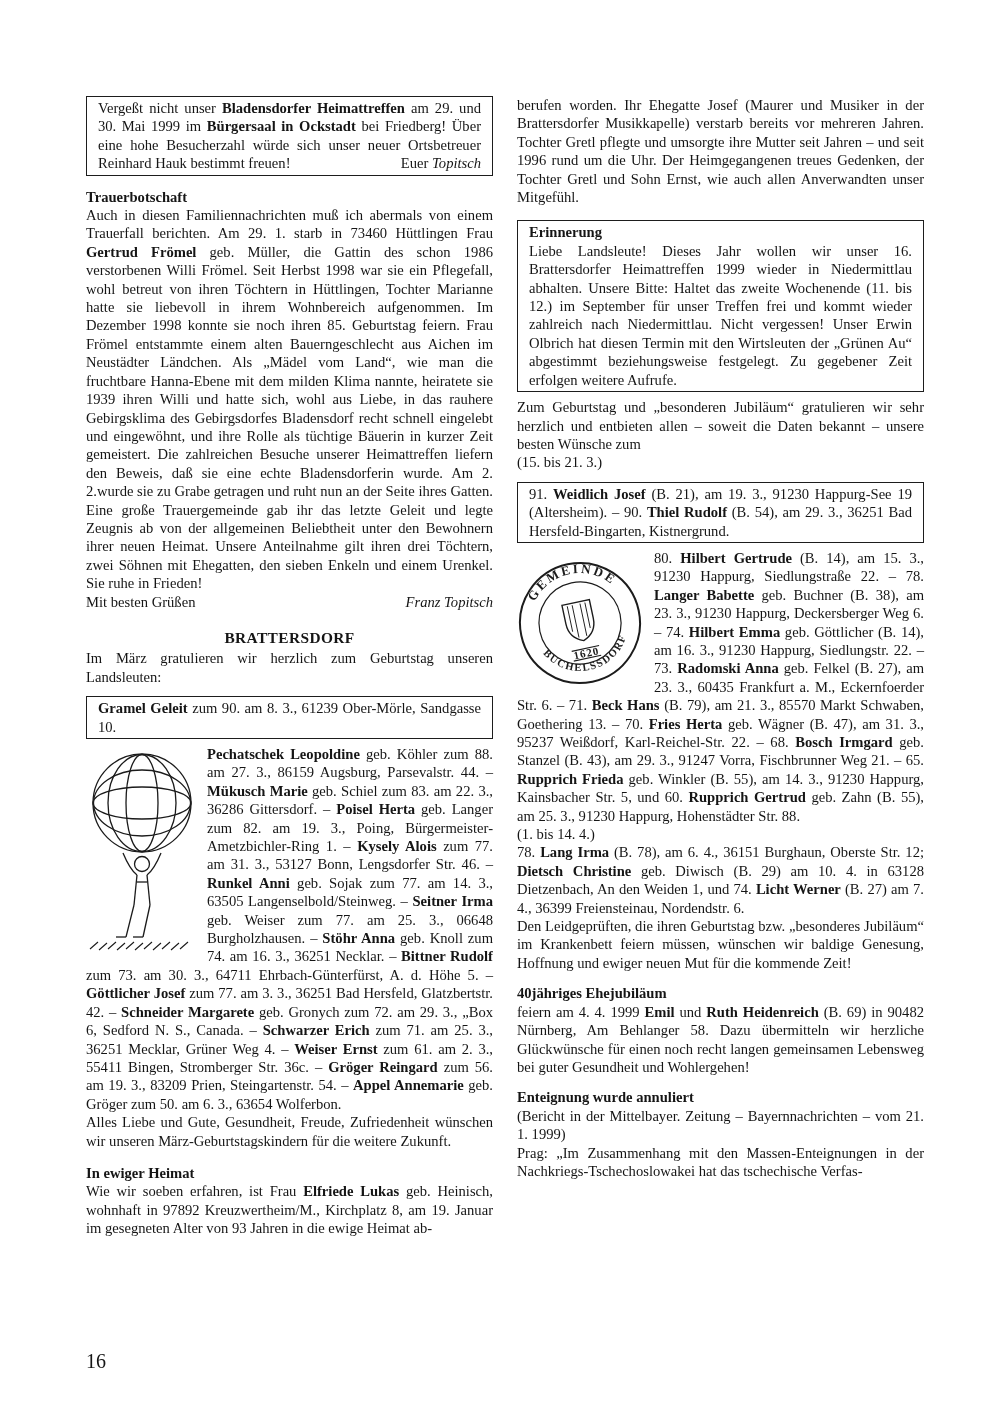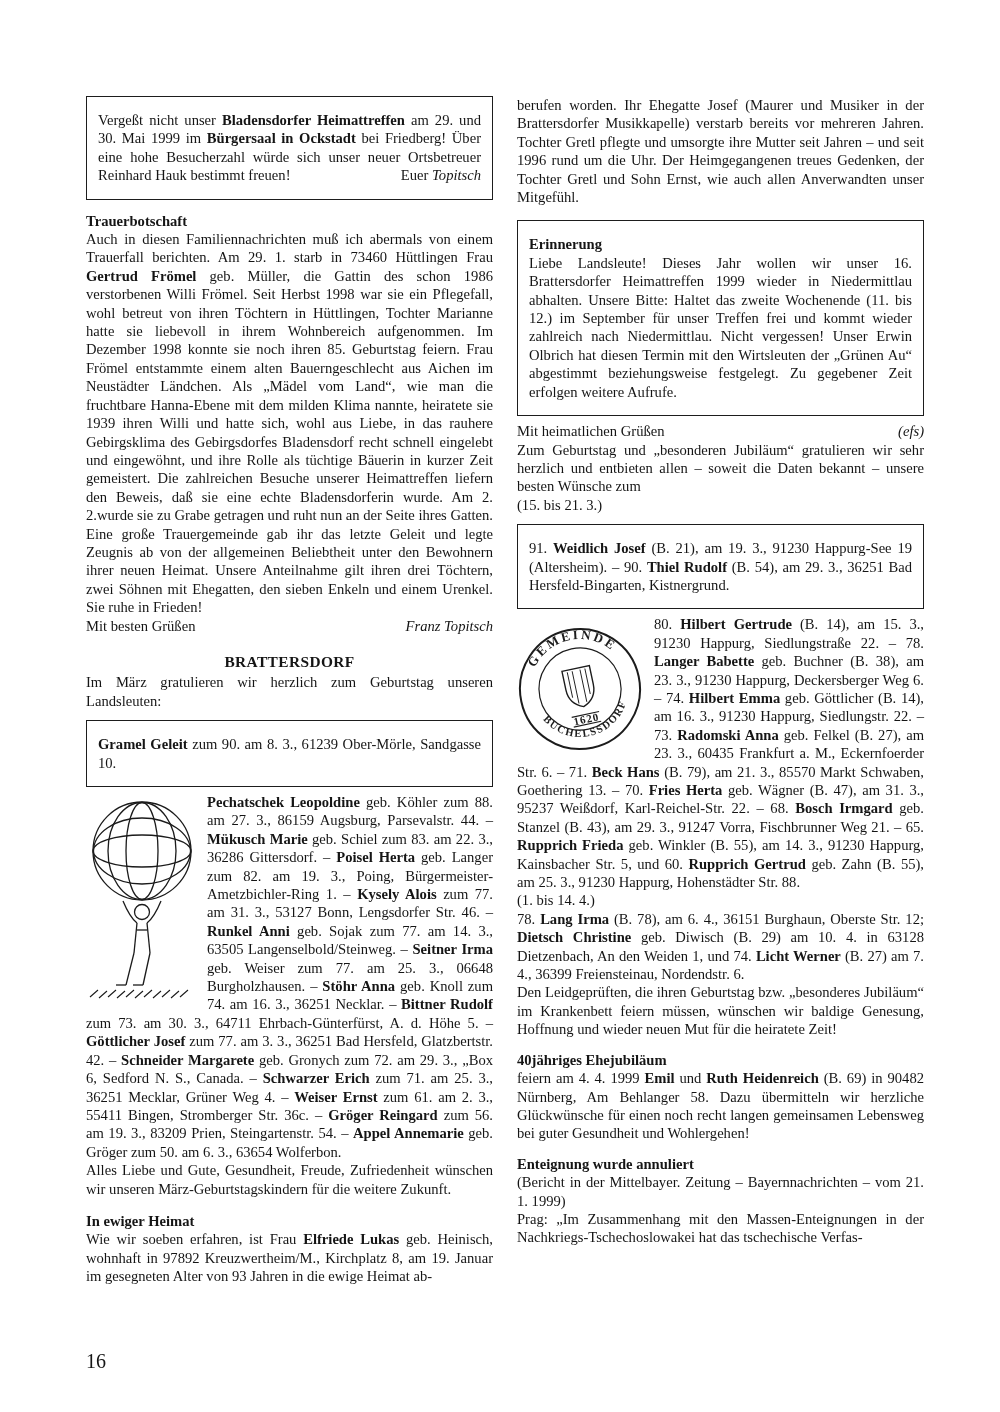--- a/index.html
+++ b/index.html
@@ -8,21 +8,21 @@
   .page{
     position:relative;width:1000px;height:1412px;background:#ffffff;overflow:hidden;
     color:#151515;font-family:"Liberation Serif","DejaVu Serif",serif;
     font-size:14.6px;line-height:18.4px;
   }
   .columns{position:absolute;top:96px;left:86px;display:flex;gap:24px;}
   .col{width:407px;text-align:justify;hyphens:auto;-webkit-hyphens:auto;}
   p{margin:0;text-align:justify;}
   b{font-weight:bold;}
   i{}
-  .rule-box{border:1.4px solid #1d1d1d;padding:14px 11px;margin:0 0 6px 0;background:#fff;}
+  .rule-box{border:1.4px solid #1d1d1d;padding:2px 11px;margin:0 0 6px 0;background:#fff;}
   .float-sig{float:right;padding-left:12px;}
   .sign-row{display:flex;justify-content:space-between;margin:0;}
   .h-run{font-weight:bold;margin:12px 0 0 0;text-align:left;}
   .h-center{font-weight:bold;text-align:center;margin:18px 0 2px 0;font-size:15.4px;letter-spacing:.4px;}
   .mt6{margin-top:6px;} .mt10{margin-top:10px;} .mt14{margin-top:14px;}
   .date-line{text-align:left;}
   .atlas-wrap{float:left;width:110px;height:205px;margin:4px 11px 2px 0;}
   .seal-wrap{float:left;width:126px;height:140px;margin:4px 11px 2px 0;}
   .clear{clear:both;}
   .page-number{position:absolute;left:86px;top:1352px;font-size:20px;}
@@ -91,24 +91,20 @@
 
     <div class="col">
 
       <p>berufen worden. Ihr Ehegatte Josef (Maurer und Musiker in der Brattersdorfer Musikkapelle) verstarb bereits vor mehreren Jahren. Tochter Gretl pflegte und umsorgte ihre Mutter seit Jahren – und seit 1996 rund um die Uhr. Der Heimgegangenen treues Gedenken, der Tochter Gretl und Sohn Ernst, wie auch allen Anverwandten unser Mitgefühl.</p>
 
       <div class="rule-box mt14">
         <div class="h-run" style="margin-top:0;">Erinnerung</div>
         <p>Liebe Landsleute! Dieses Jahr wollen wir unser 16. Brattersdorfer Heimattreffen 1999 wieder in Niedermittlau abhalten. Unsere Bitte: Haltet das zweite Wochenende (11. bis 12.) im September für unser Treffen frei und kommt wieder zahlreich nach Niedermittlau. Nicht vergessen! Unser Erwin Olbrich hat diesen Termin mit den Wirtsleuten der „Grünen Au“ abgestimmt beziehungsweise festgelegt. Zu gegebener Zeit erfolgen weitere Aufrufe.</p>
       </div>
 
-      <div class="sign-row mt6">
-        <span>Mit heimatlichen Grüßen</span>
-        <i>(efs)</i>
-      </div>
 
       <p>Zum Geburtstag und „besonderen Jubiläum“ gratulieren wir sehr herzlich und entbieten allen – soweit die Daten bekannt – unsere besten Wünsche zum</p>
       <p class="date-line">(15. bis 21. 3.)</p>
 
       <div class="rule-box mt10">
         <p>91. <b>Weidlich Josef</b> (B. 21), am 19. 3., 91230 Happurg-See 19 (Altersheim). – 90. <b>Thiel Rudolf</b> (B. 54), am 29. 3., 36251 Bad Hersfeld-Bingarten, Kistnergrund.</p>
       </div>
 
       <div>
         <div class="seal-wrap">
@@ -128,21 +124,21 @@
                 <path d="M49,96 H77" stroke-width="1.1"></path>
                 <path d="M49,106 H77" stroke-width="1.1"></path>
               </g>
               <text class="seal-year" x="63" y="104.5" text-anchor="middle">1620</text>
             </g>
           </svg>
         </div>
         <p>80. <b>Hilbert Gertrude</b> (B. 14), am 15. 3., 91230 Happurg, Siedlungstraße 22. – 78. <b>Langer Babette</b> geb. Buchner (B. 38), am 23. 3., 91230 Happurg, Deckersberger Weg 6. – 74. <b>Hilbert Emma</b> geb. Göttlicher (B. 14), am 16. 3., 91230 Happurg, Siedlungstr. 22. – 73. <b>Radomski Anna</b> geb. Felkel (B. 27), am 23. 3., 60435 Frankfurt a. M., Eckernfoerder Str. 6. – 71. <b>Beck Hans</b> (B. 79), am 21. 3., 85570 Markt Schwaben, Goethering 13. – 70. <b>Fries Herta</b> geb. Wägner (B. 47), am 31. 3., 95237 Weißdorf, Karl-Reichel-Str. 22. – 68. <b>Bosch Irmgard</b> geb. Stanzel (B. 43), am 29. 3., 91247 Vorra, Fischbrunner Weg 21. – 65. <b>Rupprich Frieda</b> geb. Winkler (B. 55), am 14. 3., 91230 Happurg, Kainsbacher Str. 5, und 60. <b>Rupprich Gertrud</b> geb. Zahn (B. 55), am 25. 3., 91230 Happurg, Hohenstädter Str. 88.</p>
         <p class="date-line">(1. bis 14. 4.)</p>
         <p>78. <b>Lang Irma</b> (B. 78), am 6. 4., 36151 Burghaun, Oberste Str. 12; <b>Dietsch Christine</b> geb. Diwisch (B. 29) am 10. 4. in 63128 Dietzenbach, An den Weiden 1, und 74. <b>Licht Werner</b> (B. 27) am 7. 4., 36399 Freiensteinau, Nordendstr. 6.</p>
-        <p>Den Leidgeprüften, die ihren Geburtstag bzw. „besonderes Jubiläum“ im Krankenbett feiern müssen, wünschen wir baldige Genesung, Hoffnung und wieder neuen Mut für die heiratete Zeit!</p>
+        <p>Den Leidgeprüften, die ihren Geburtstag bzw. „besonderes Jubiläum“ im Krankenbett feiern müssen, wünschen wir baldige Genesung, Hoffnung und ewiger neuen Mut für die kommende Zeit!</p>
       </div>
 
       <div class="h-run clear">40jähriges Ehejubiläum</div>
       <p>feiern am 4. 4. 1999 <b>Emil</b> und <b>Ruth Heidenreich</b> (B. 69) in 90482 Nürnberg, Am Behlanger 58. Dazu übermitteln wir herzliche Glückwünsche für einen noch recht langen gemeinsamen Lebensweg bei guter Gesundheit und Wohlergehen!</p>
 
       <div class="h-run">Enteignung wurde annuliert</div>
       <p>(Bericht in der Mittelbayer. Zeitung – Bayernnachrichten – vom 21. 1. 1999)</p>
       <p>Prag: „Im Zusammenhang mit den Massen-Enteignungen in der Nachkriegs-Tschechoslowakei hat das tschechische Verfas-</p>
     </div>
   </div>

